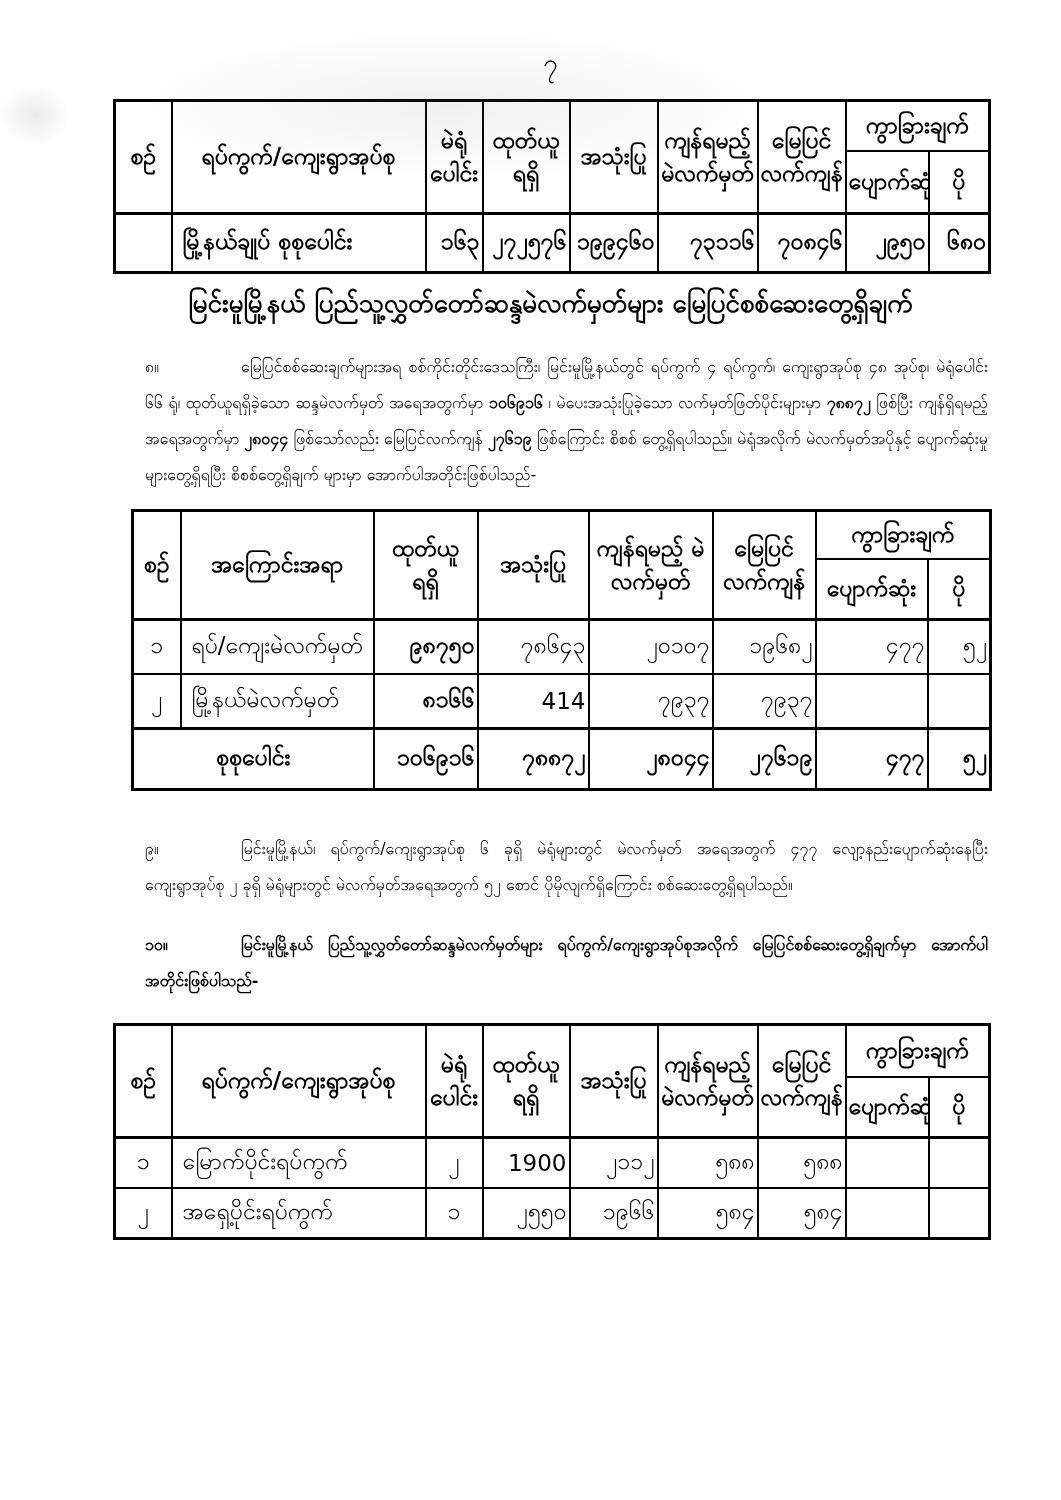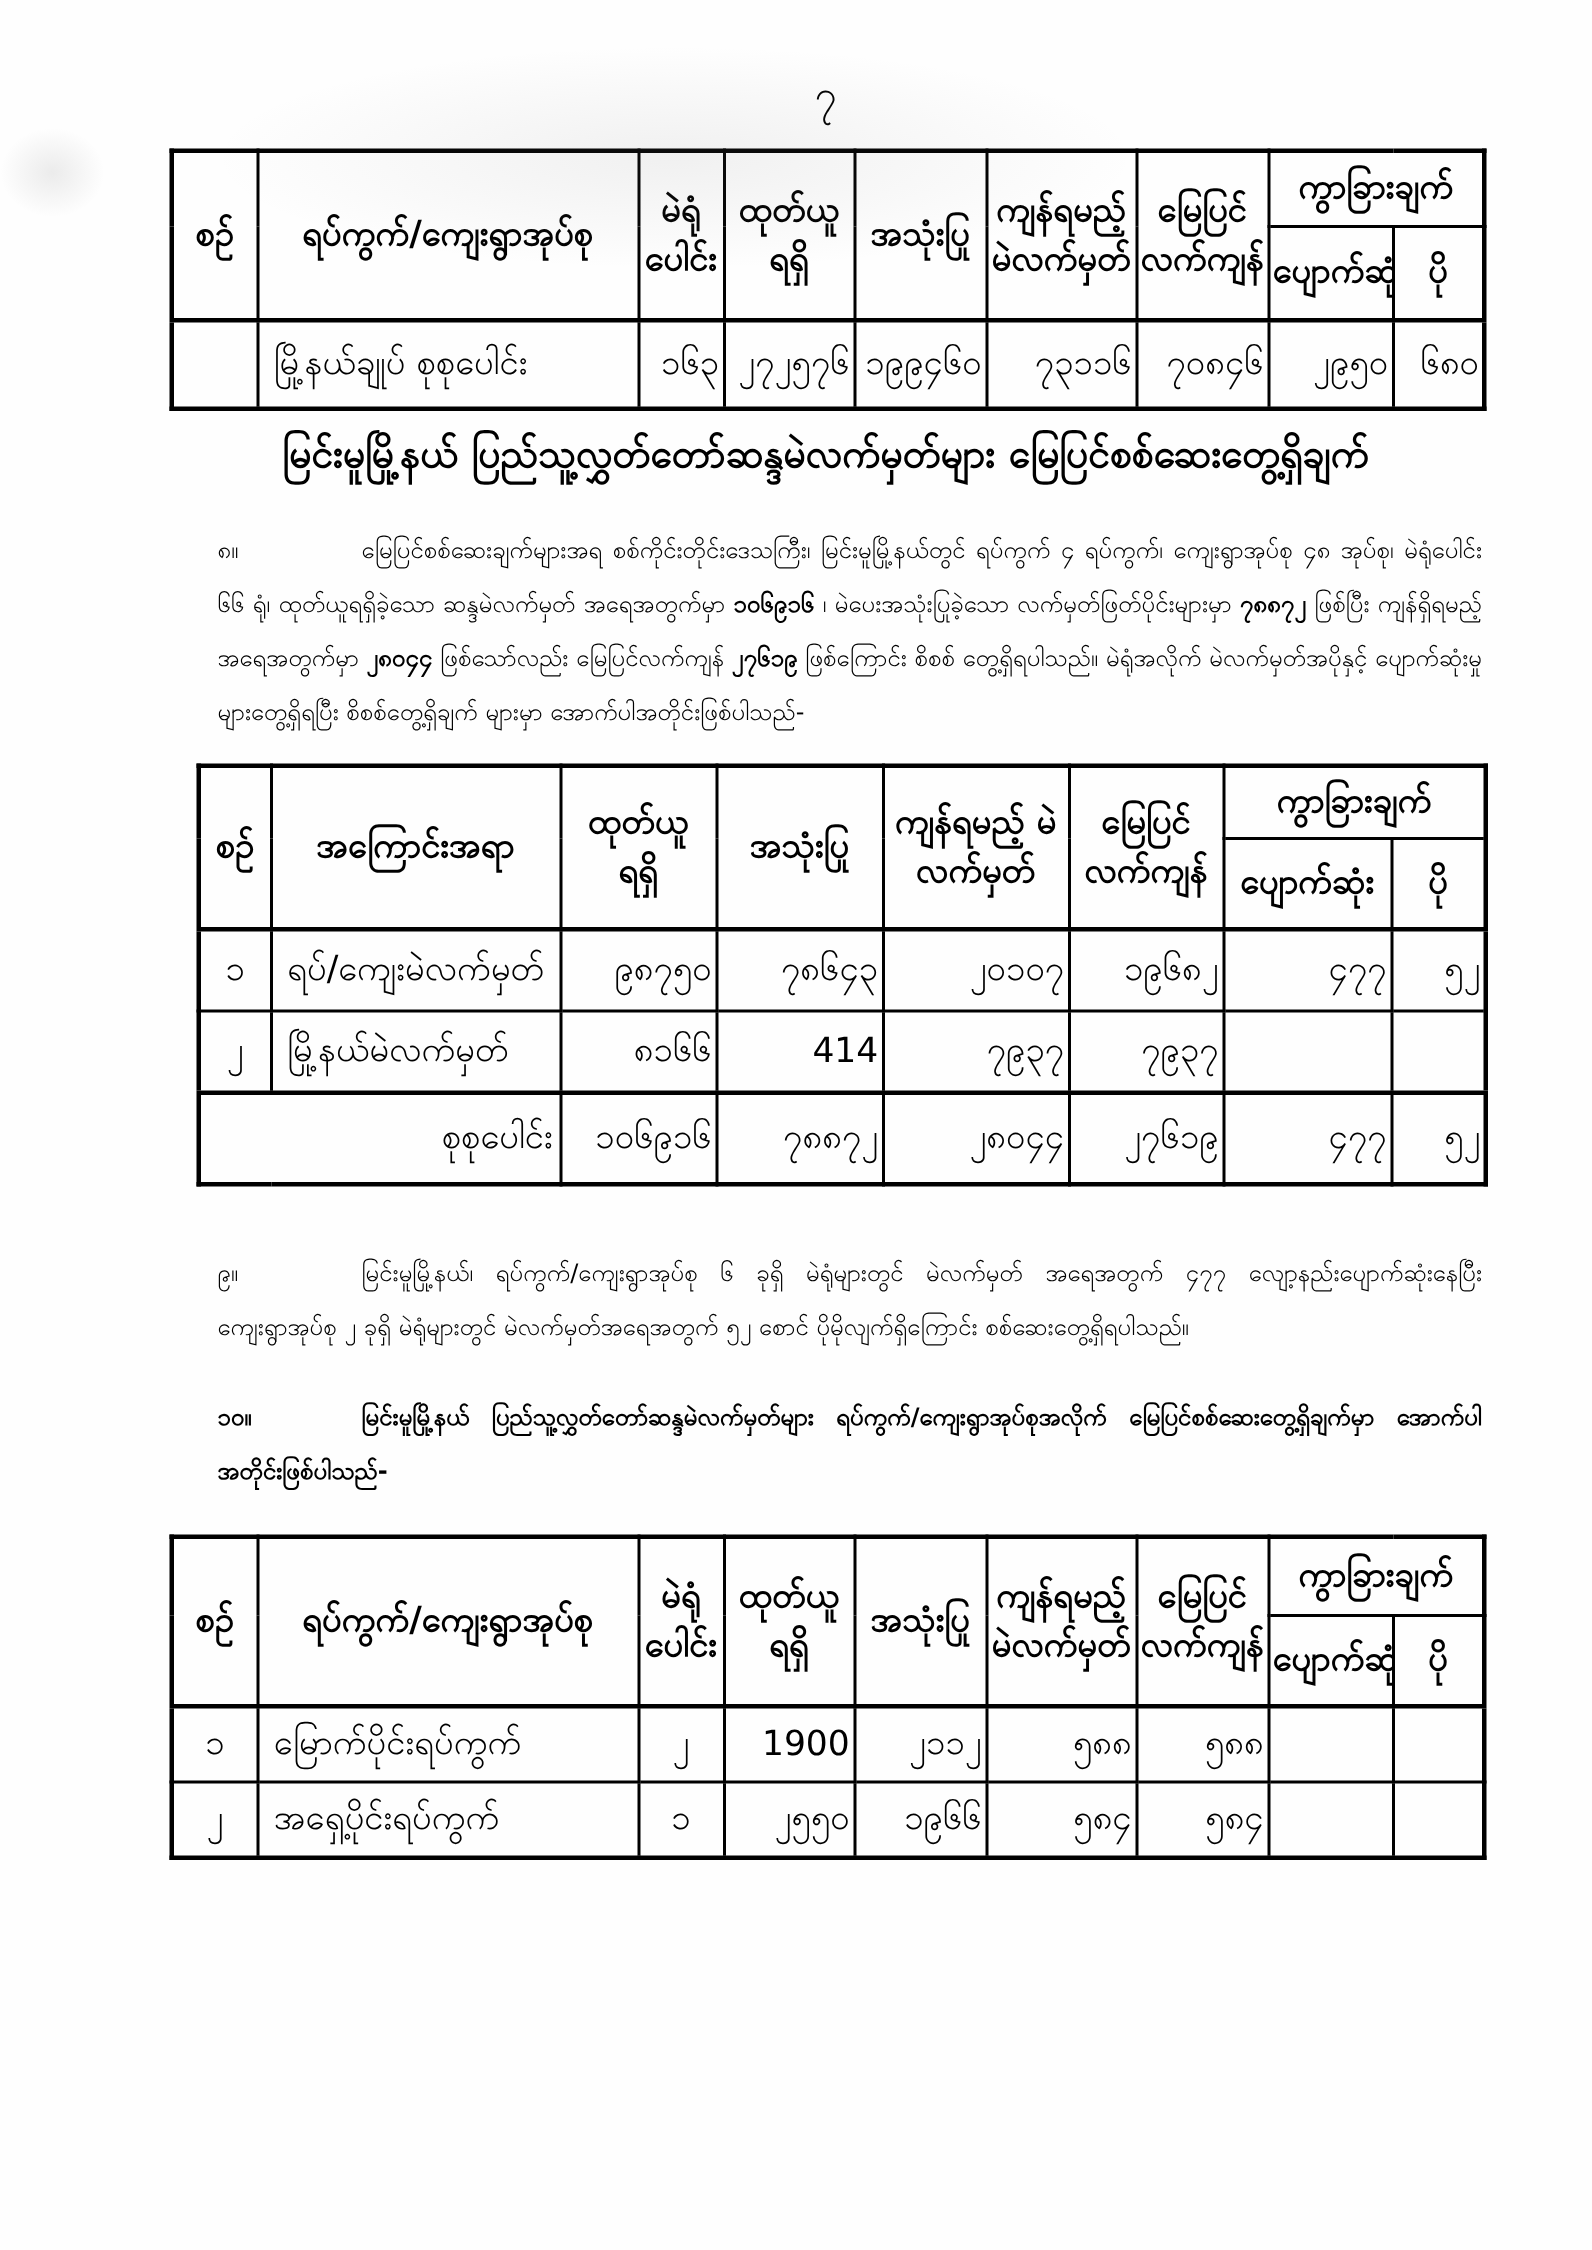--- a/index.html
+++ b/index.html
@@ -38,25 +38,25 @@
   .t1 tbody td{height:52px;}
   .t3{width:875px;margin-top:24px;}
   .t3 thead tr.ra th{height:42px;}
   .t3 thead tr.rb th{height:50px;}
   .t3 tbody td{height:44px;}
   .t2{width:858px;margin-top:16px;margin-left:18px;}
   .t2 thead tr.ra th{height:38px;}
   .t2 thead tr.rb th{height:50px;}
   .t2 tbody td{height:48px;}
   .t2 tbody tr.total-row{border-top:3px solid #000;}
-  .t2 tbody tr.total-row td{height:54px;text-align:right;}
+  .t2 tbody tr.total-row td{height:54px;}
   td.num{text-align:right;padding-right:2px;font-variant-numeric:tabular-nums;}
   td.ctr{text-align:center;}
   td.lbl{text-align:left;padding-left:10px;}
-  .bold{font-weight:normal;}
+  .bold{font-weight:bold;}
   .doc-title{margin-top:10px;text-align:center;font-weight:bold;font-size:26px;line-height:1.5;}
   .para{margin-top:26px;font-size:16px;line-height:2.25;text-align:justify;margin-left:32px;}
   .para.p9{margin-top:40px;}
   .para.p10{margin-top:24px;font-weight:bold;}
   .para-num{display:inline-block;width:96px;}
   .para .b{font-weight:bold;}
 </style>
 </head>
 <body>
 

